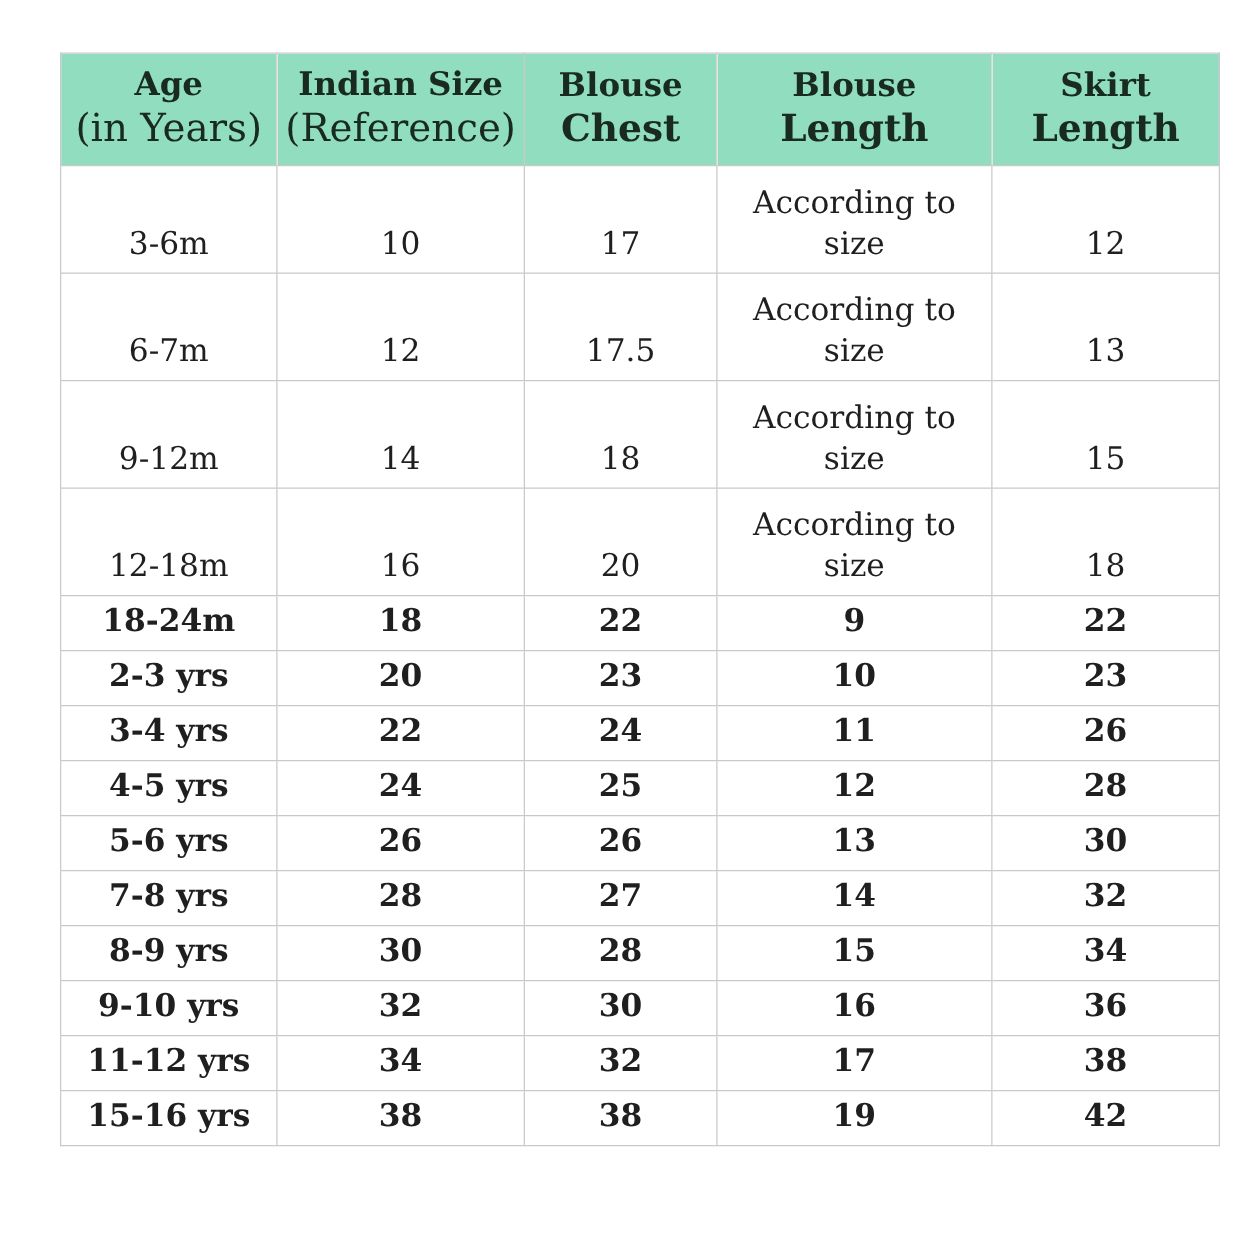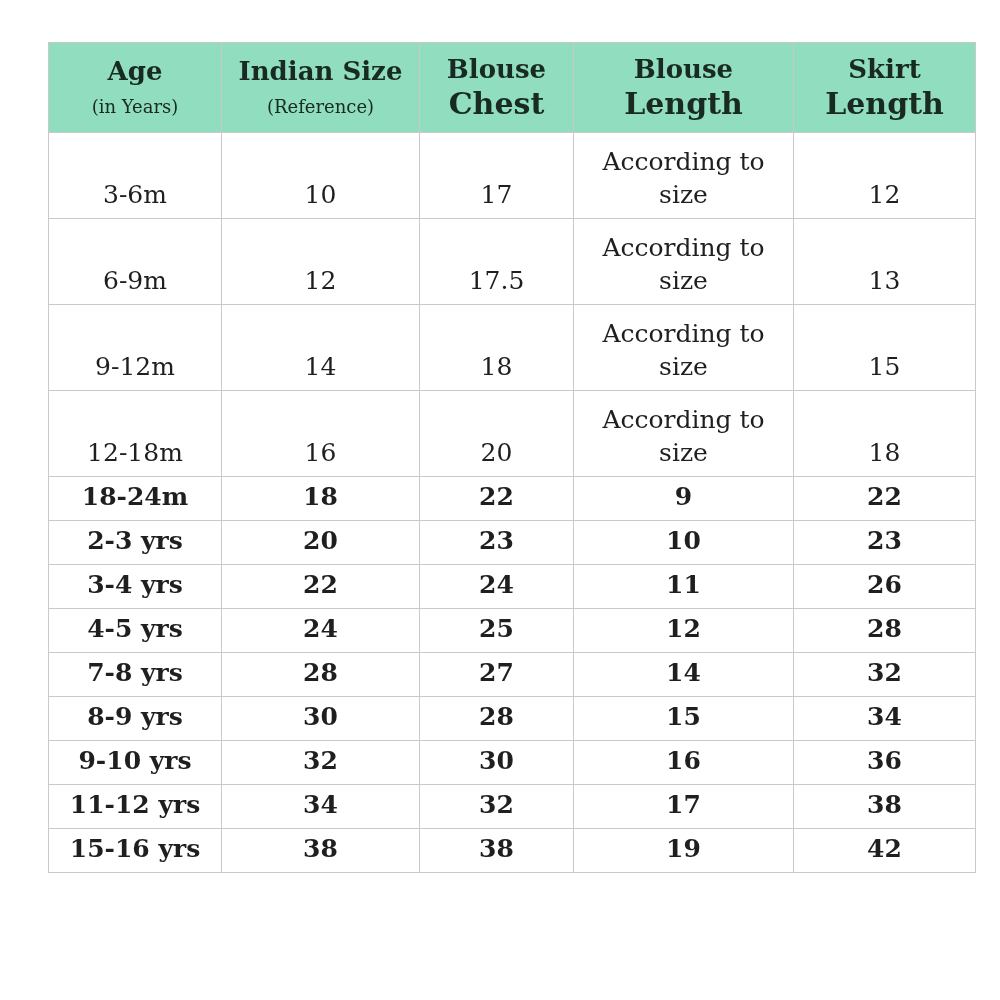--- a/index.html
+++ b/index.html
@@ -33,21 +33,21 @@
     height: 85px;
     vertical-align: middle;
     font-weight: bold;
     font-size: 26px;
     line-height: 1.25;
     color: var(--header-text, #182a21);
     padding: 2px 4px;
   }
   th .sub-regular {
     font-weight: normal;
-    font-size: 18px;
+    font-size: 31px;
   }
   th .sub-bold {
     font-weight: bold;
     font-size: 30px;
   }
   table.size-chart td {
     vertical-align: bottom;
     font-size: 25px;
     line-height: 1.32;
     padding: 0 8px 7px 8px;
@@ -78,21 +78,21 @@
     </thead>
     <tbody>
         <tr class="row-tall">
           <td>3-6m</td>
           <td>10</td>
           <td>17</td>
           <td>According to size</td>
           <td>12</td>
         </tr>
         <tr class="row-tall">
-          <td>6-9m</td>
+          <td>6-7m</td>
           <td>12</td>
           <td>17.5</td>
           <td>According to size</td>
           <td>13</td>
         </tr>
         <tr class="row-tall">
           <td>9-12m</td>
           <td>14</td>
           <td>18</td>
           <td>According to size</td>
@@ -127,20 +127,27 @@
           <td>26</td>
         </tr>
         <tr class="row-normal">
           <td>4-5 yrs</td>
           <td>24</td>
           <td>25</td>
           <td>12</td>
           <td>28</td>
         </tr>
         <tr class="row-normal">
+          <td>5-6 yrs</td>
+          <td>26</td>
+          <td>26</td>
+          <td>13</td>
+          <td>30</td>
+        </tr>
+        <tr class="row-normal">
           <td>7-8 yrs</td>
           <td>28</td>
           <td>27</td>
           <td>14</td>
           <td>32</td>
         </tr>
         <tr class="row-normal">
           <td>8-9 yrs</td>
           <td>30</td>
           <td>28</td>

